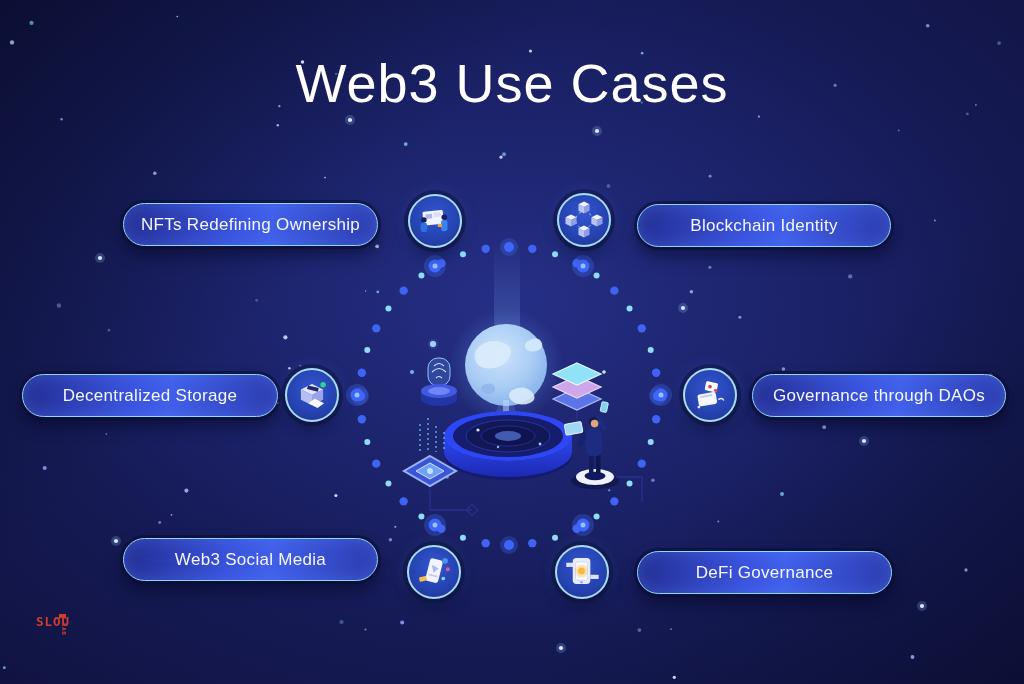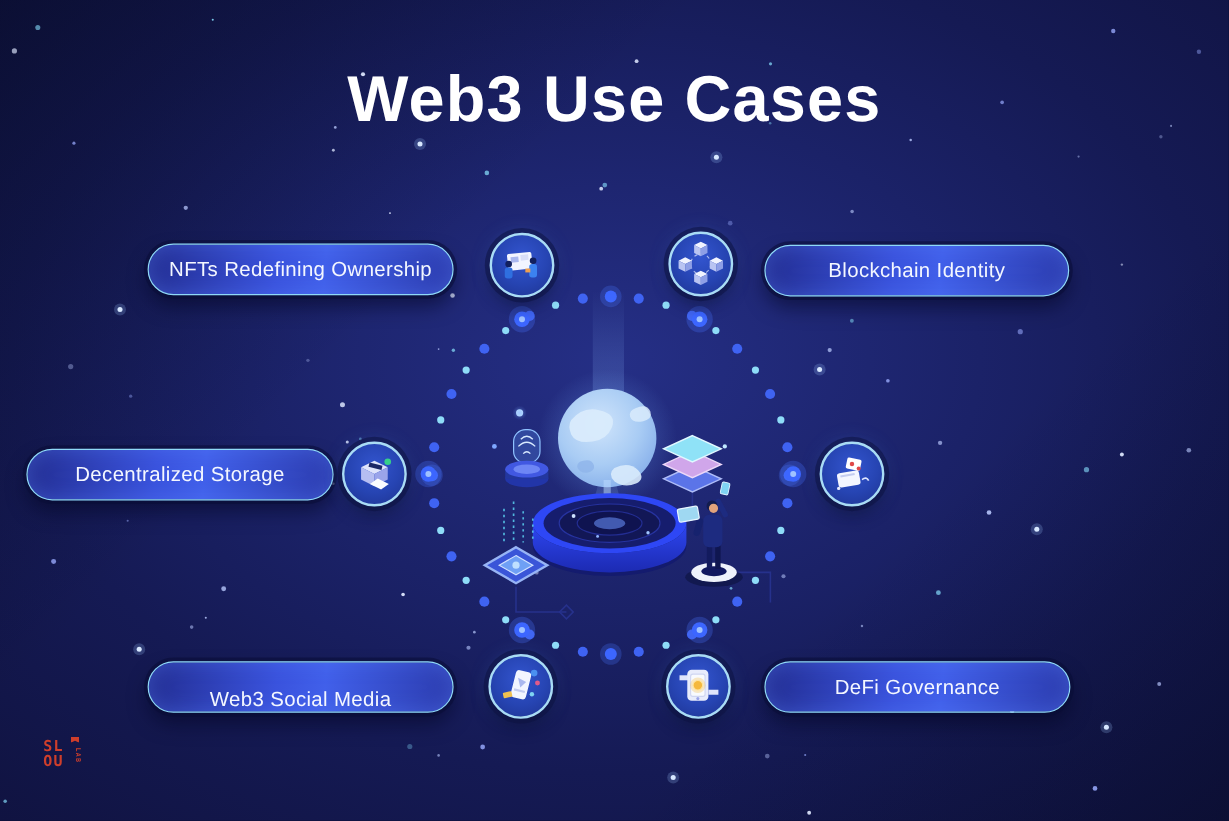--- a/index.html
+++ b/index.html
@@ -7,41 +7,41 @@
     position:relative;width:1024px;height:684px;overflow:hidden;
     font-family:"Liberation Sans",sans-serif;
     background:
       linear-gradient(135deg, rgba(4,7,28,.45) 0%, rgba(4,7,28,0) 34%),
       linear-gradient(315deg, rgba(4,7,28,.35) 0%, rgba(4,7,28,0) 30%),
       radial-gradient(ellipse 760px 520px at 50% 44%, #252f86 0%, #1b2268 40%, #151a54 66%, #101341 100%);
   }
   #scene{position:absolute;left:0;top:0;z-index:1;}
   .page-title{
     position:absolute;top:52px;left:0;width:100%;text-align:center;z-index:3;
-    color:#ffffff;font-size:54px;font-weight:bold;letter-spacing:1px;margin:0;
+    color:#ffffff;font-size:54px;font-weight:normal;letter-spacing:1px;margin:0;
   }
   .pill{
     position:absolute;height:41px;z-index:4;border-radius:22px;
     background:linear-gradient(95deg,#232e92 0%,#3a53dd 42%,#4160ea 58%,#2c3cae 100%);
     border:1.6px solid #8fd9f7;
     box-shadow:0 0 0 3px rgba(9,13,55,.55), 0 9px 16px rgba(3,6,34,.55), inset 0 0 16px rgba(95,135,255,.35);
     display:flex;align-items:center;justify-content:center;
     color:#f4f7ff;font-size:17px;letter-spacing:.3px;font-weight:400;white-space:nowrap;
   }
   .icon-circle{
     position:absolute;width:54px;height:54px;border-radius:50%;z-index:4;
     background:radial-gradient(circle at 50% 38%, #3355cf 0%, #2644b2 55%, #1e3390 100%);
     border:2px solid #a9dcf5;box-sizing:border-box;
     box-shadow:0 0 0 4px rgba(13,18,66,.55), 0 7px 12px rgba(3,6,34,.5), 0 0 16px rgba(90,150,255,.25);
     display:flex;align-items:center;justify-content:center;
   }
   .icon-circle svg{display:block;}
   .logo{position:absolute;left:36px;top:616px;z-index:3;display:flex;align-items:center;gap:8px;}
   .logo-mark{position:relative;width:27px;height:31px;}
-  .logo-mark-letters{display:flex;flex-direction:column;color:#cf3e2b;font-family:"DejaVu Sans Mono",monospace;
+  .logo-mark-letters{display:flex;flex-direction:row;color:#cf3e2b;font-family:"DejaVu Sans Mono",monospace;
     font-weight:bold;font-size:12.5px;line-height:12px;letter-spacing:1px;}
   .logo-mark-side{position:absolute;right:-4px;top:7px;color:#cf3e2b;font-size:5.5px;font-weight:bold;
     writing-mode:vertical-rl;letter-spacing:1px;font-family:"DejaVu Sans Mono",monospace;}
   .logo-mark-flag{position:absolute;top:-2px;right:-3px;width:7px;height:5px;background:#cf3e2b;
     clip-path:polygon(0 0,100% 0,100% 100%,50% 65%,0 100%);}
   .logo-name{color:#ffffff;font-size:27px;font-weight:600;letter-spacing:.4px;}
 </style>
 </head>
 <body>
 
@@ -323,21 +323,24 @@
 
   <div class="pill" style="left:123px;top:203px;width:253px;">
     <span>NFTs Redefining Ownership</span>
   </div>
   <div class="pill" style="left:22px;top:374px;width:254px;">
     <span>Decentralized Storage</span>
   </div>
   <div class="pill" style="left:637px;top:204px;width:252px;">
     <span>Blockchain Identity</span>
   </div>
-  <div class="pill" style="left:123px;top:551px;width:253px;align-items:flex-end;">
+  <div class="pill" style="left:752px;top:374px;width:252px;">
+    <span>Governance through DAOs</span>
+  </div>
+  <div class="pill" style="left:123px;top:538px;width:253px;">
     <span>Web3 Social Media</span>
   </div>
   <div class="pill" style="left:637px;top:551px;width:253px;">
     <span>DeFi Governance</span>
   </div>
 
   <div class="icon-circle" style="left:408px;top:194px;">
     <svg width="50" height="50" viewBox="0 0 54 54">
       <rect x="14" y="16" width="22" height="15" rx="1.5" fill="#f2f5ff" transform="rotate(-6 25 23)"></rect>
       <rect x="17" y="19" width="7" height="5" fill="#aab8ef" transform="rotate(-6 25 23)"></rect>

